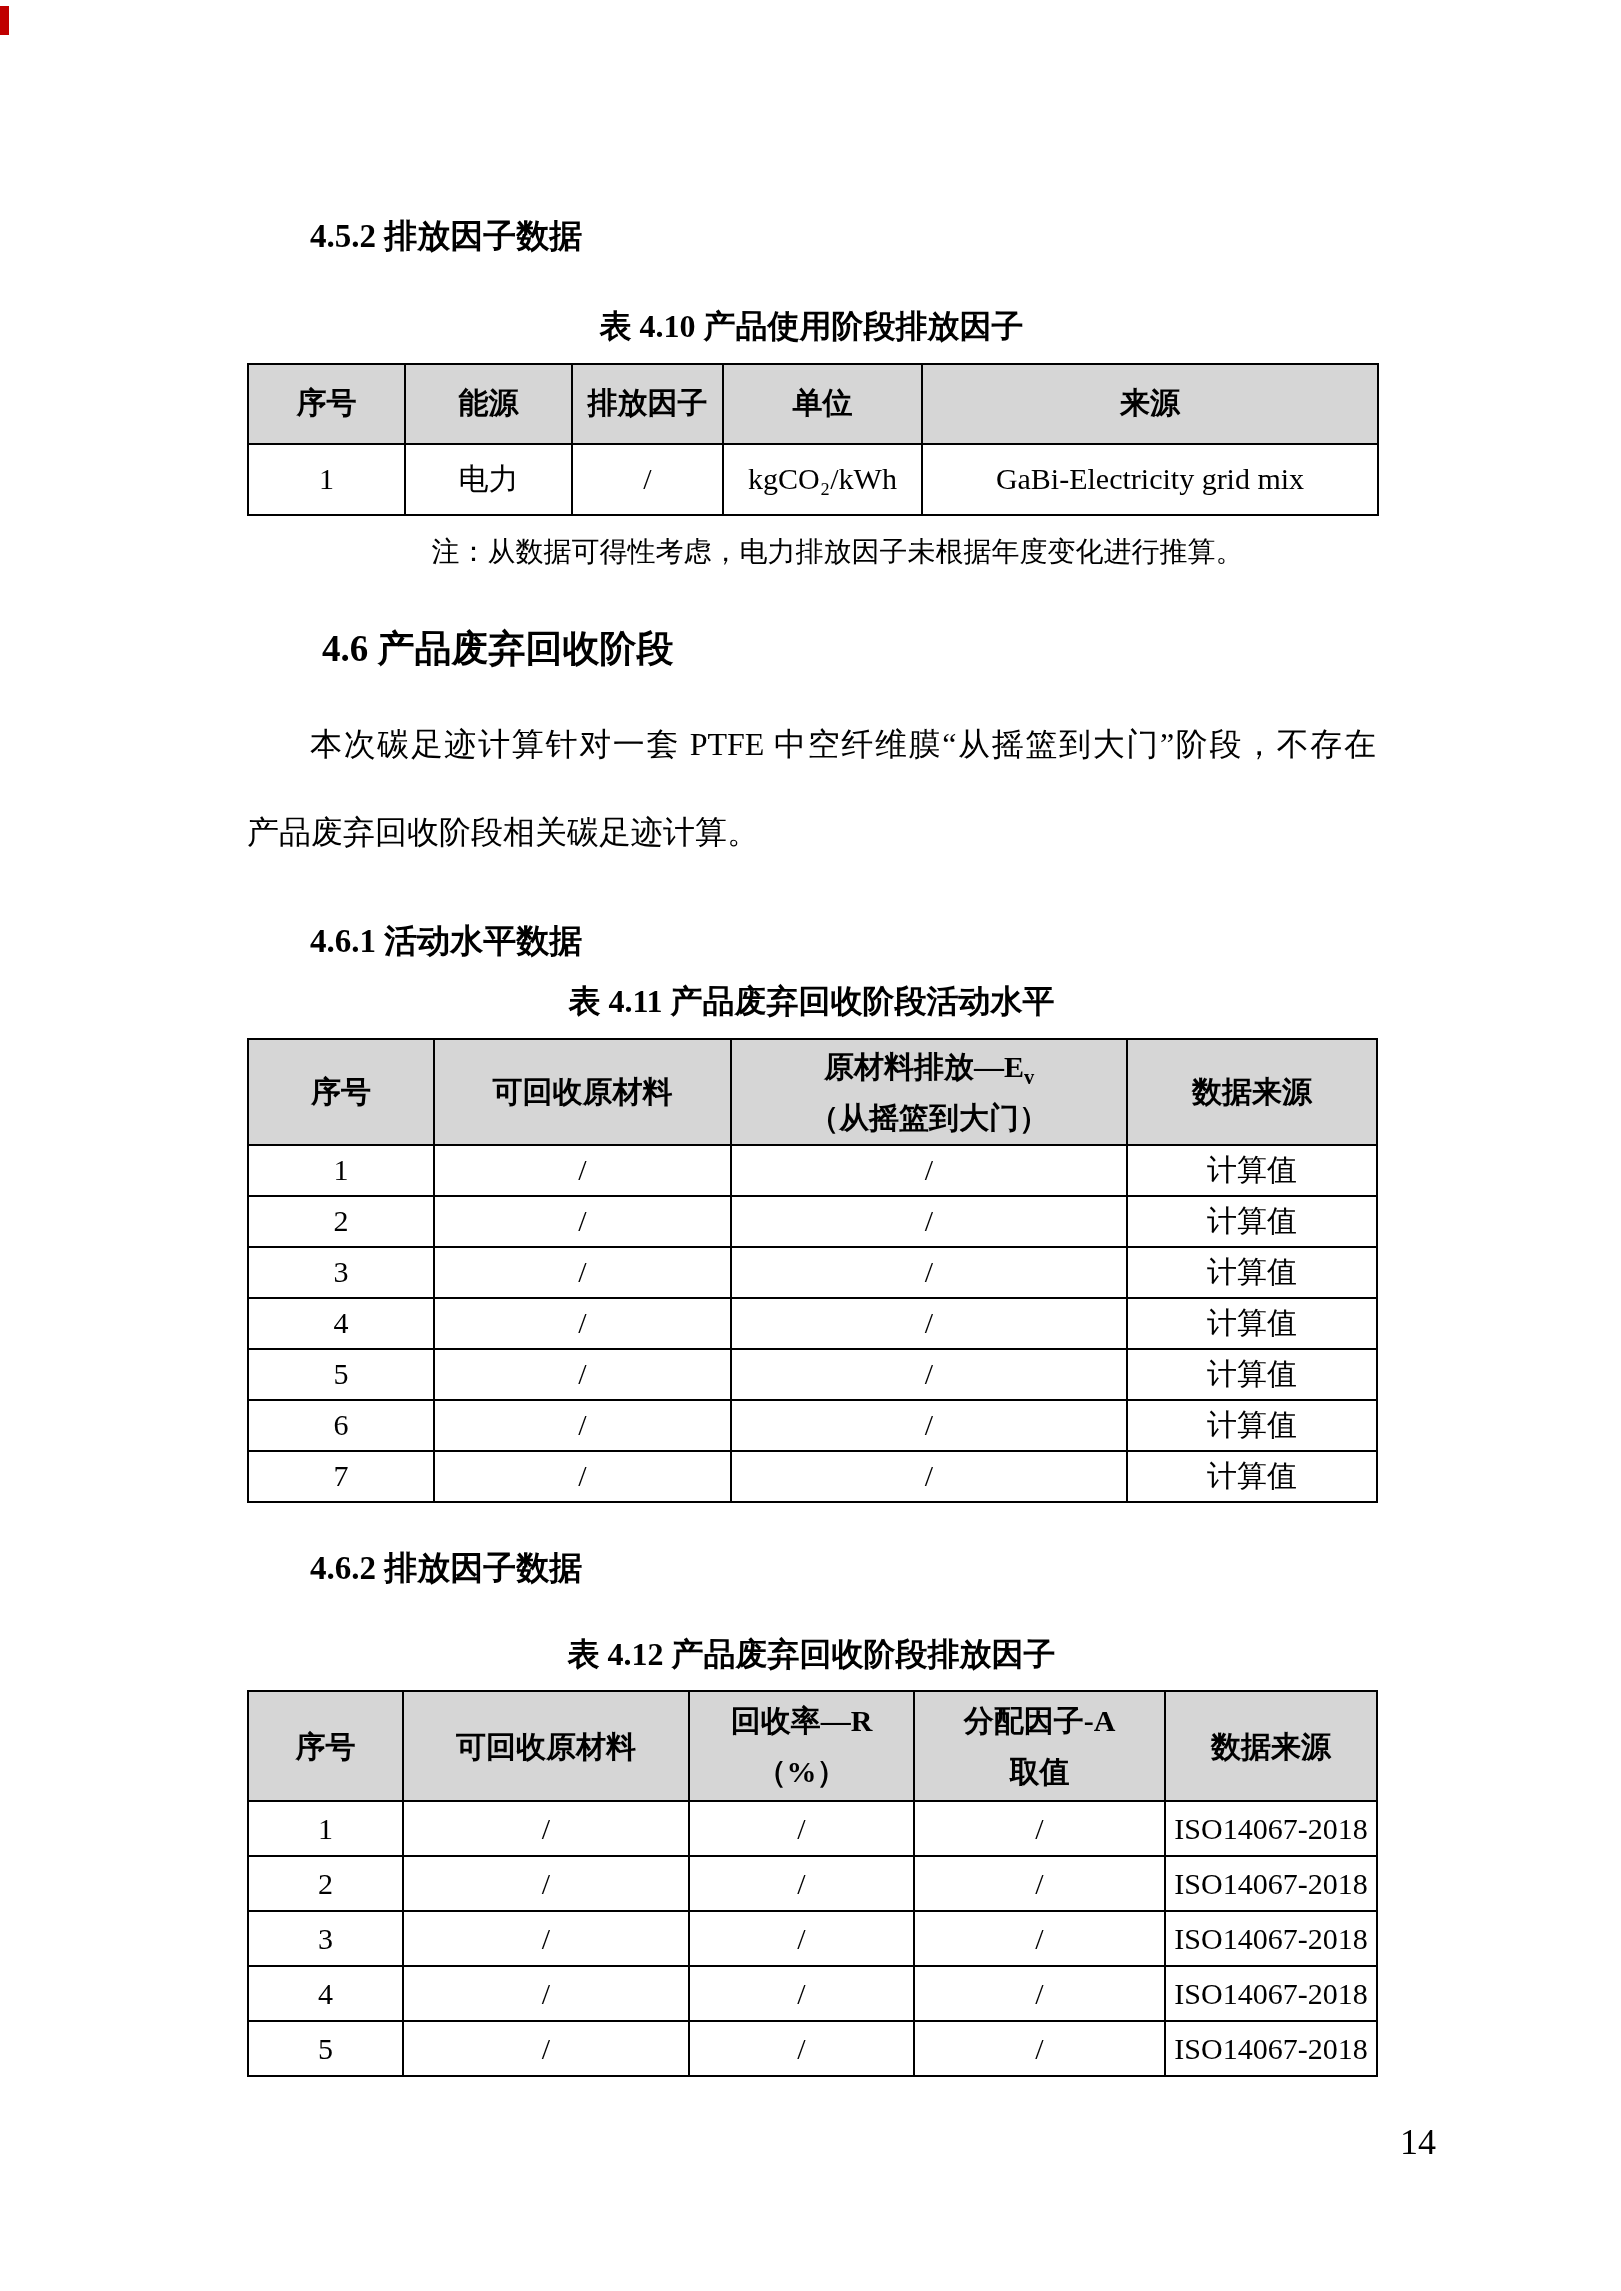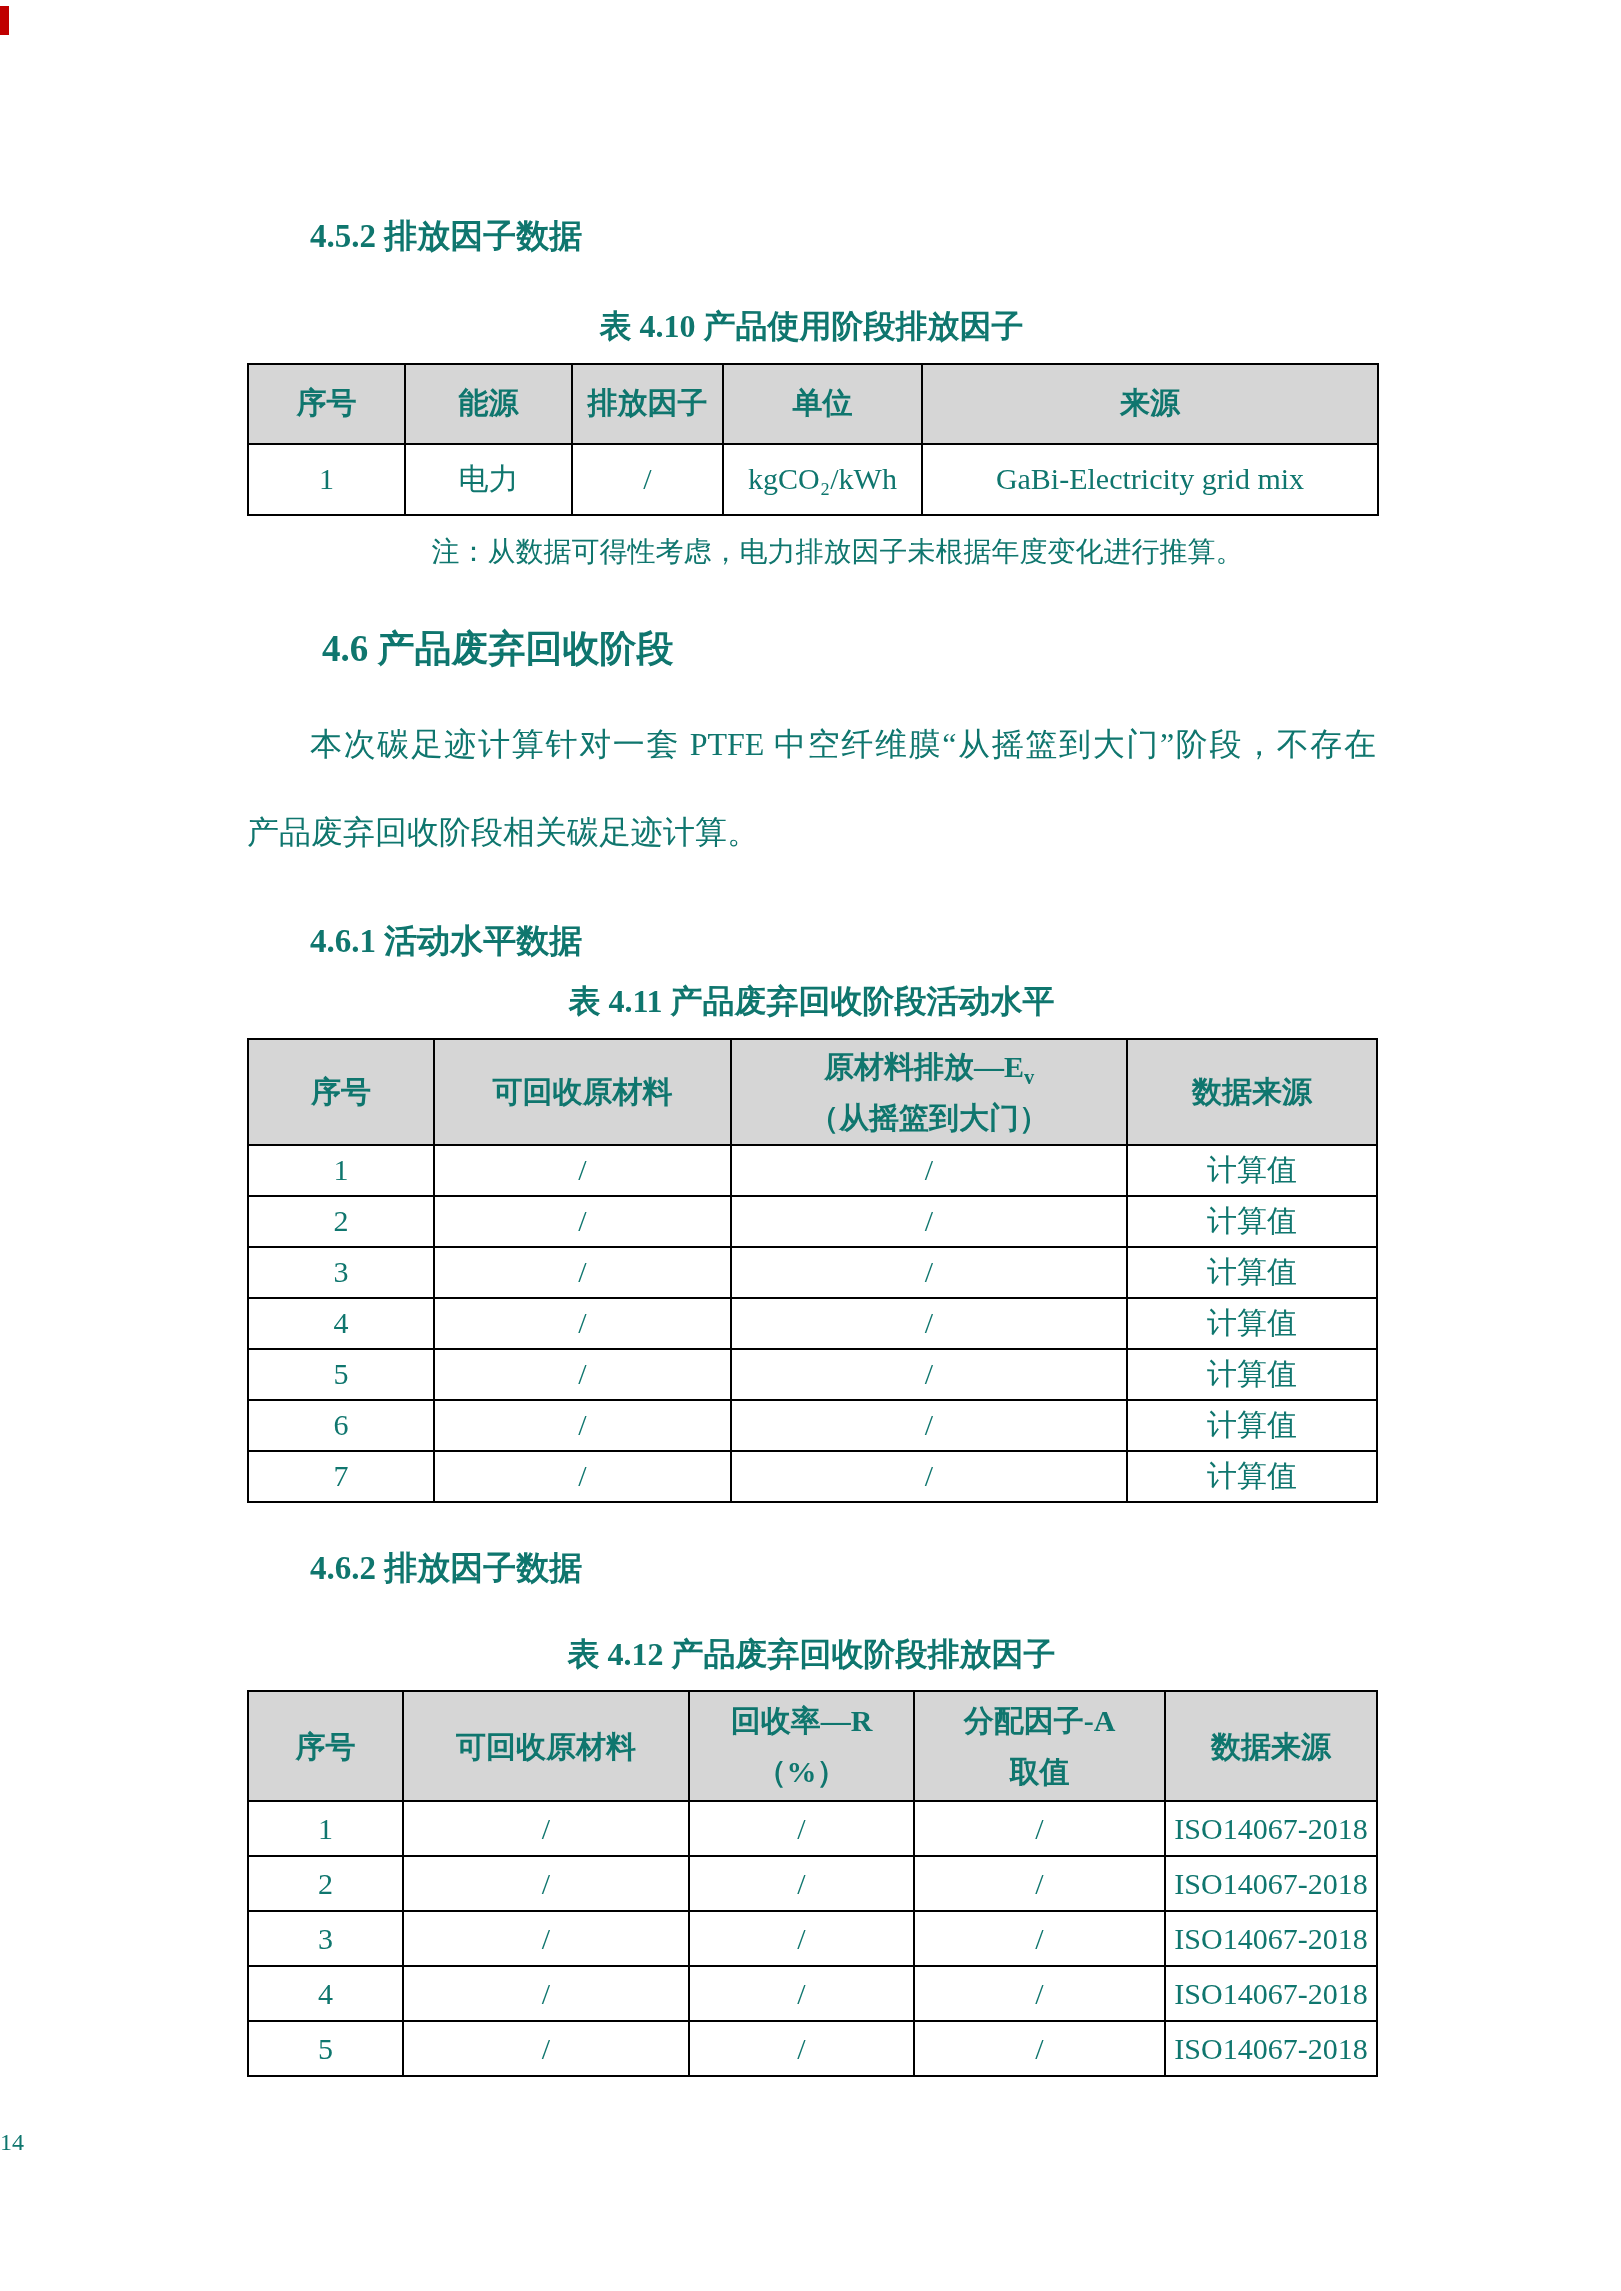--- a/index.html
+++ b/index.html
@@ -1,21 +1,21 @@
 <!DOCTYPE html>
 <html lang="zh"><head>
 <meta charset="utf-8">
 <style>
   html,body{margin:0;padding:0;background:#ffffff;}
   .page{
     position:relative;
     width:1621px;height:2292px;
     background:#ffffff;
     font-family:"Liberation Serif","DejaVu Serif",serif;
-    color:#0f766e;
+    color:#000000;
     overflow:hidden;
   }
   .red-mark{
     position:absolute;left:0;top:5.9px;width:8.8px;height:29px;
     background:#c00000;
   }
   .content{
     position:absolute;left:247px;top:0;width:1129px;
   }
   .h-sub{
@@ -64,21 +64,21 @@
   .t411 td{height:49px;}
   .t412 th{height:108px;line-height:51px;}
   .t412 td{height:53px;}
   sub{font-size:68%;line-height:0;}
   .note{
     margin:15.7px 0 0 0;padding-left:52px;
     font-size:28px;line-height:41px;text-align:center;
   }
   .page-num{
     position:absolute;left:0;top:2125px;width:1436px;
-    text-align:left;font-size:24px;line-height:35px;
+    text-align:right;font-size:36px;line-height:35px;
   }
 </style>
 </head>
 <body>
 
 <div class="page">
   <div class="red-mark"></div>
 
   <div class="content">
 

